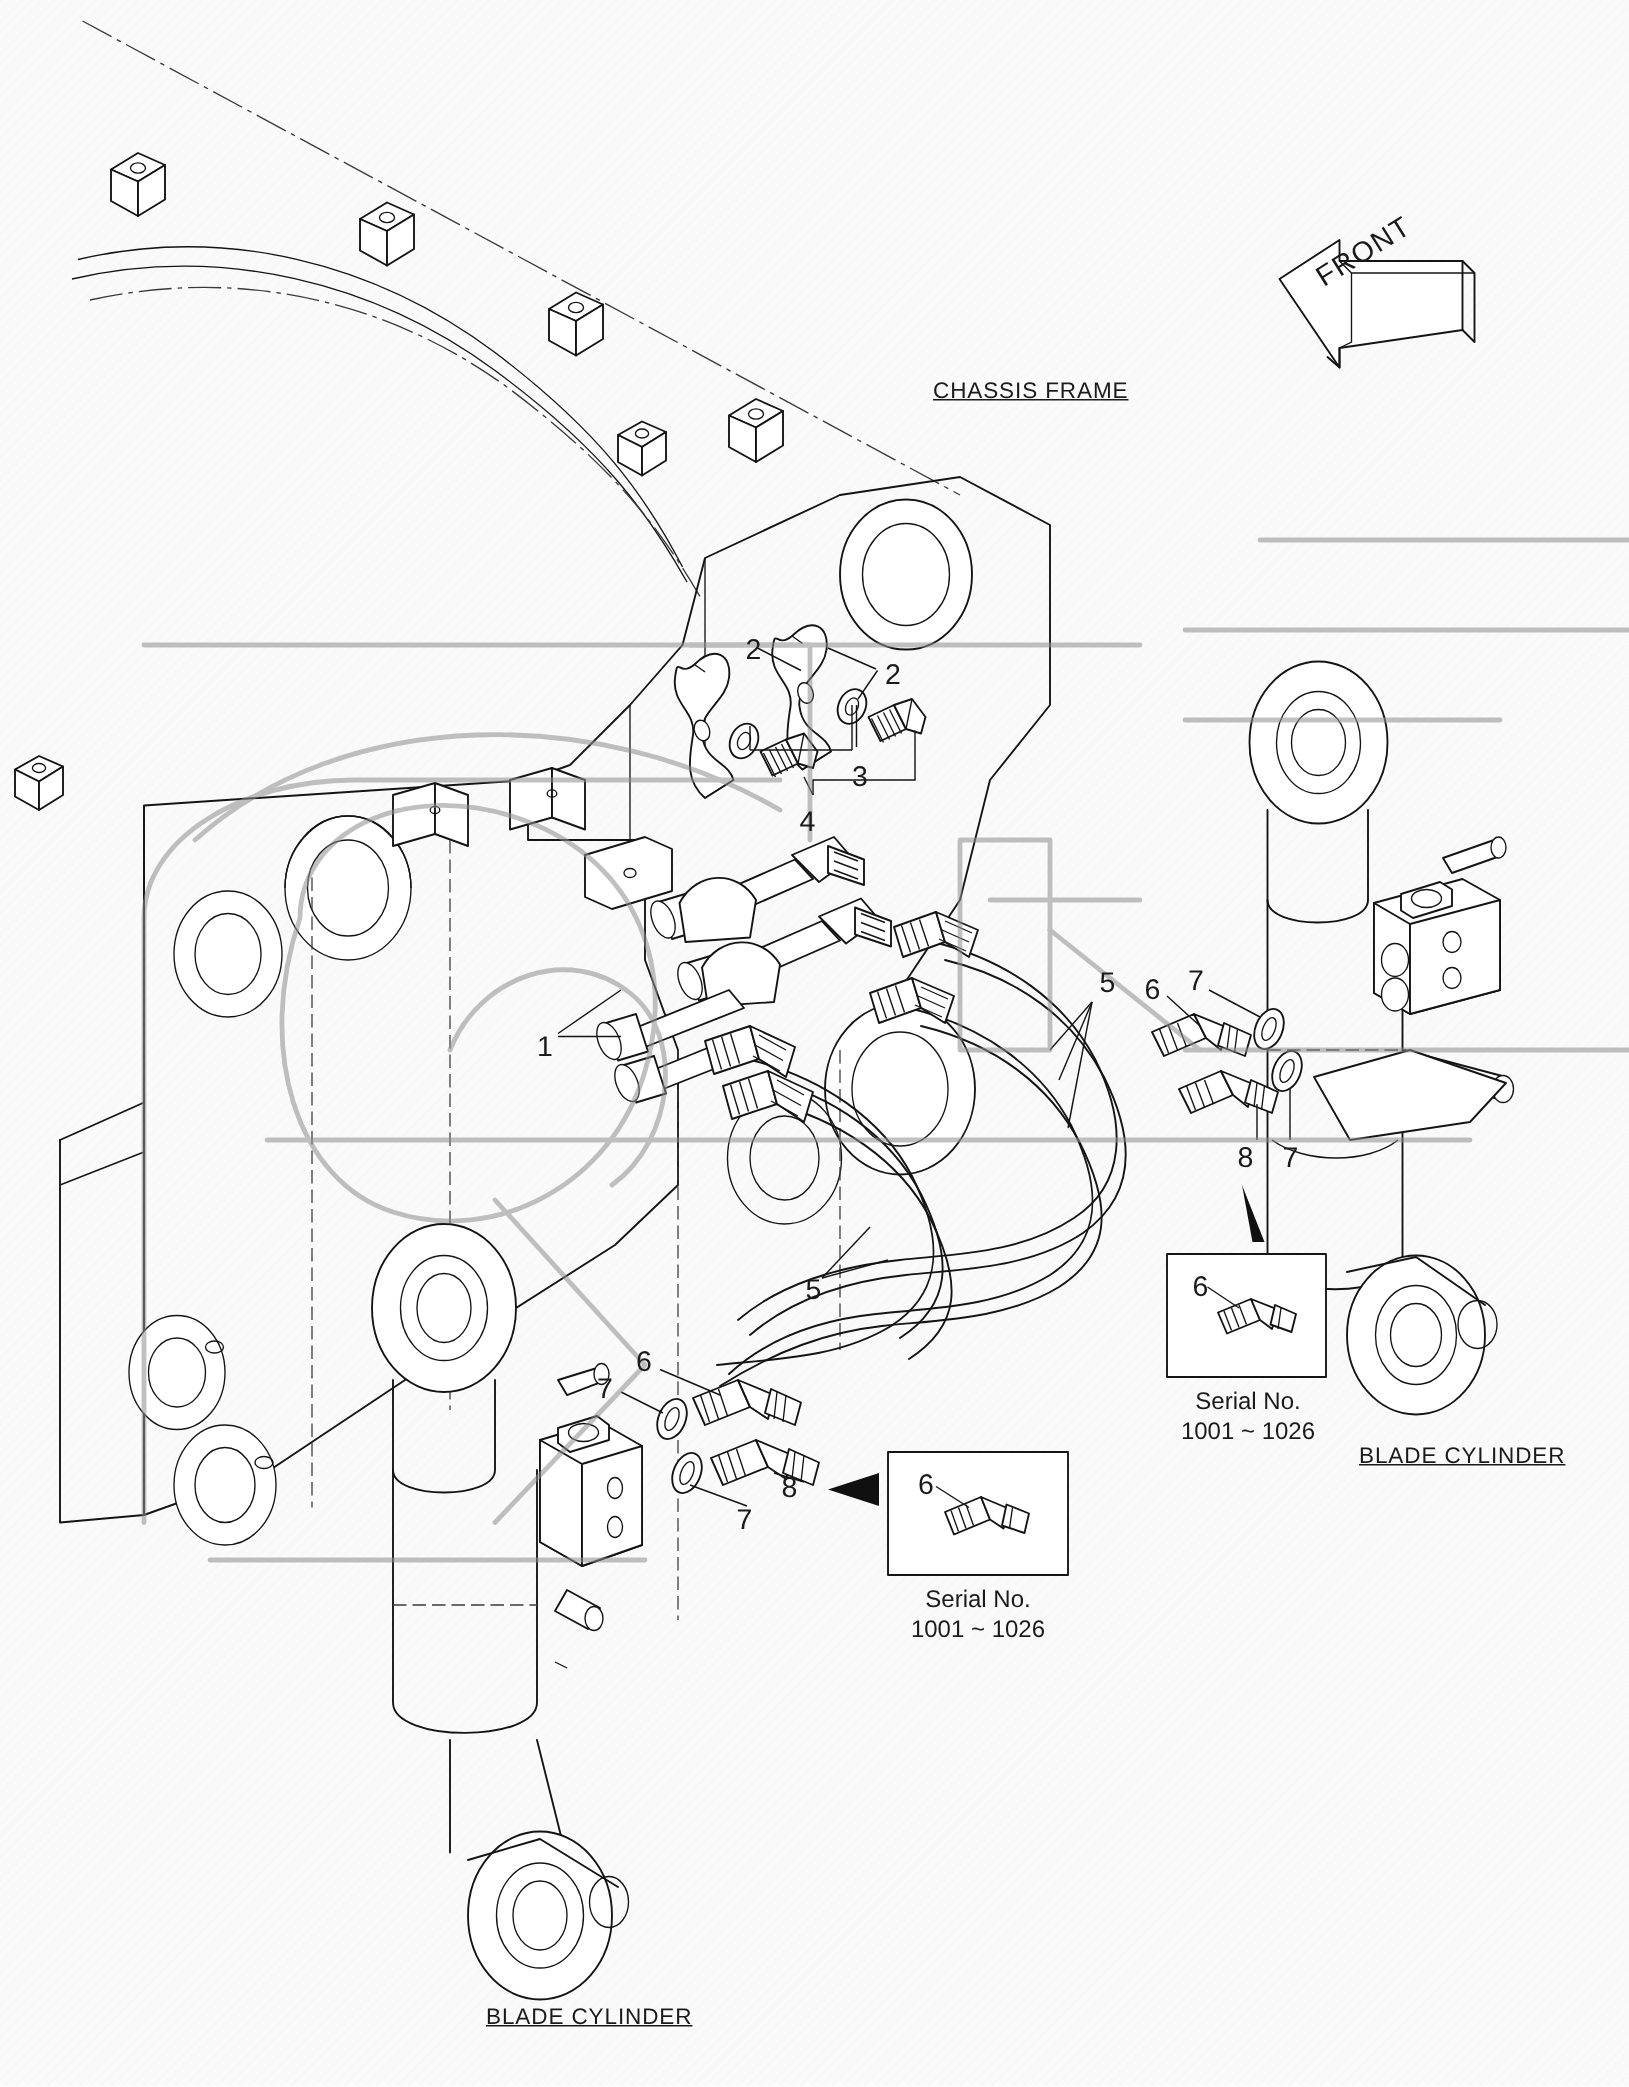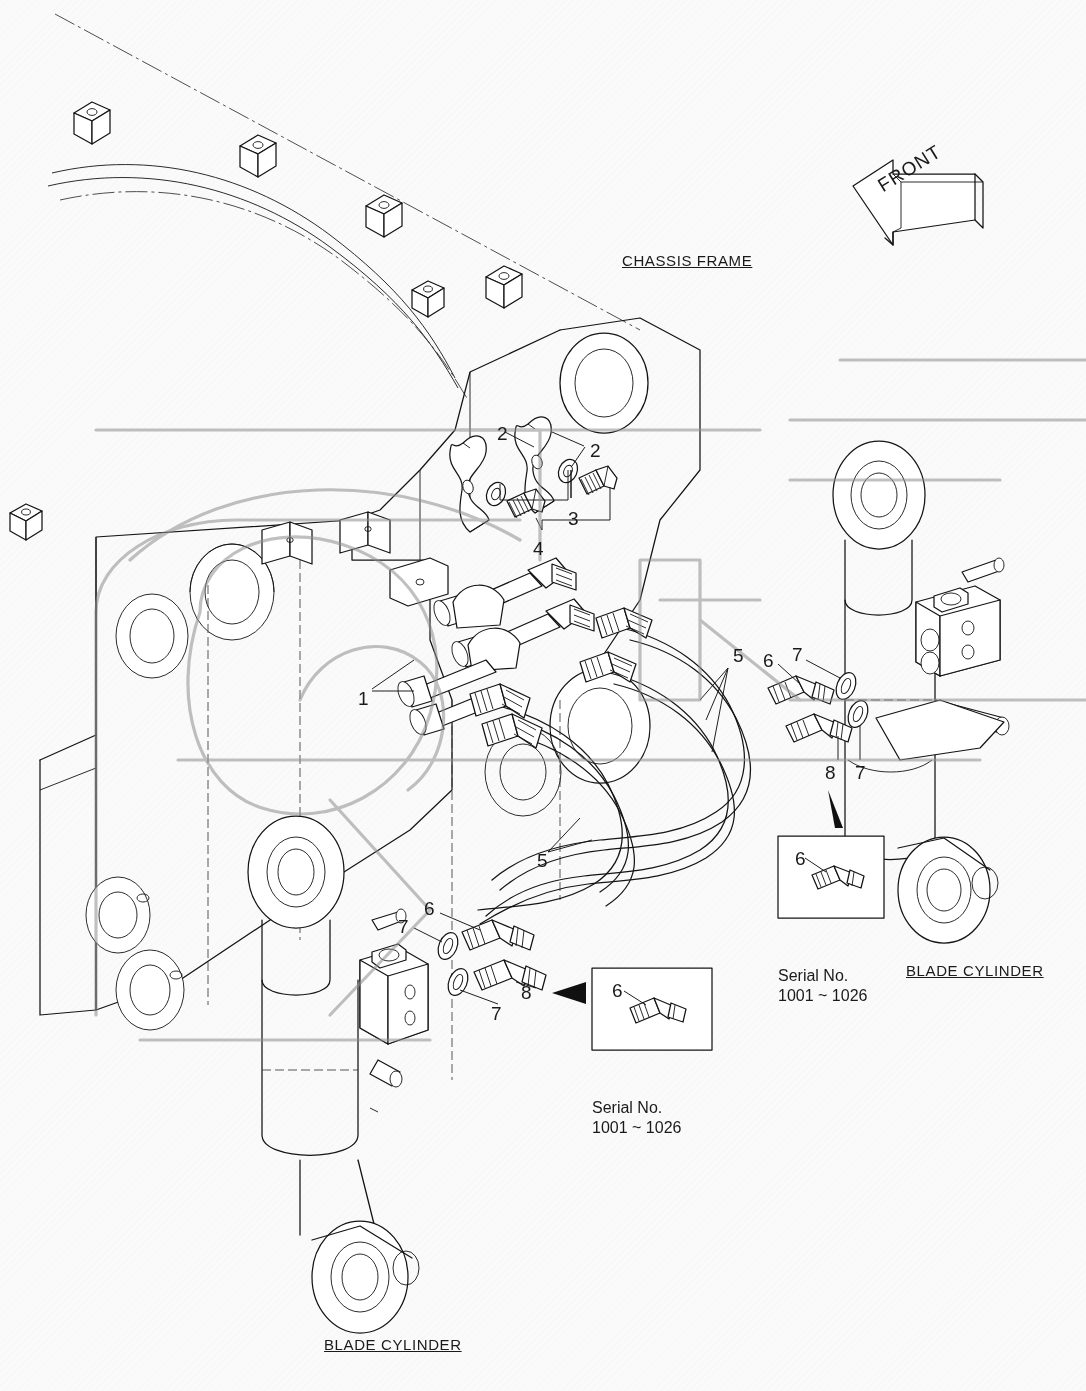--- a/index.html
+++ b/index.html
@@ -44,23 +44,22 @@
   .title-lbl {
     font-size: 15px;
     letter-spacing: 0.6px;
     text-decoration: underline;
   }
   .num-lbl {
     font-size: 19px;
   }
   .serial-lbl {
     font-size: 16px;
-    text-align: left;
+    text-align: center;
     line-height: 1.22;
-    margin-top: 41px;
   }
   .serial-lbl span { display: block; }
 </style>
 </head>
 <body>
 
 <div id="page">
 
   <div id="paper-texture"></div>
 

